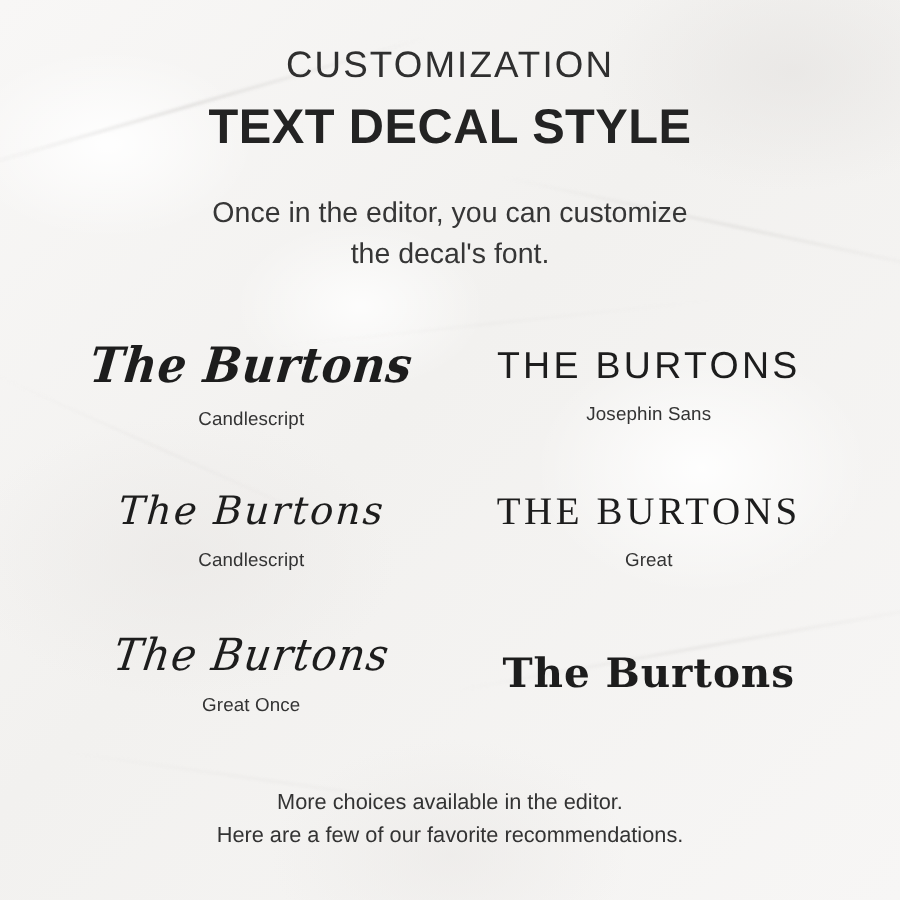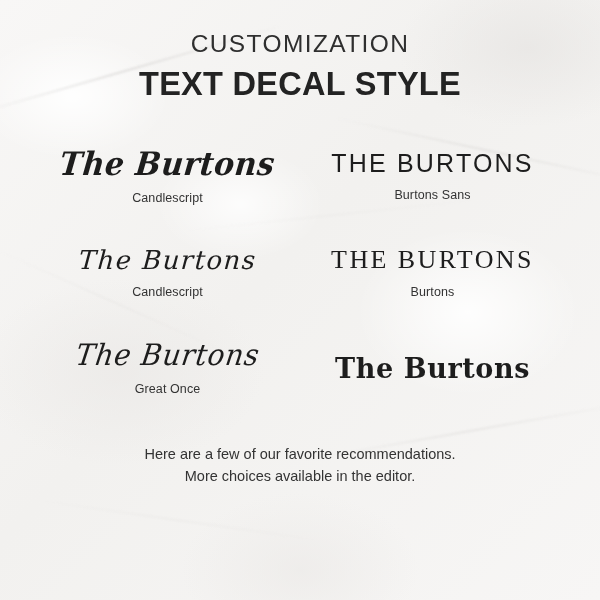--- a/index.html
+++ b/index.html
@@ -175,53 +175,55 @@
   <div class="vein v2"></div>
   <div class="vein v3"></div>
   <div class="vein v4"></div>
   <div class="vein v5"></div>
   <div class="vein v6"></div>
 
   <div class="content">
 
     <div class="eyebrow">CUSTOMIZATION</div>
     <div class="headline">TEXT DECAL STYLE</div>
+    <div class="subtext" style="white-space: pre-line;">Once in the editor, you can customize
+the decal's font.</div>
 
     <div class="grid">
 
       <div class="sample style-candlescript">
         <div class="sample-text">The Burtons</div>
         <div class="sample-label">Candlescript</div>
       </div>
 
       <div class="sample style-josephin">
         <div class="sample-text">THE BURTONS</div>
-        <div class="sample-label">Burtons Sans</div>
+        <div class="sample-label">Josephin Sans</div>
       </div>
 
       <div class="sample style-chopin">
         <div class="sample-text">The Burtons</div>
         <div class="sample-label">Candlescript</div>
       </div>
 
       <div class="sample style-cinzel">
         <div class="sample-text">THE BURTONS</div>
-        <div class="sample-label">Burtons</div>
+        <div class="sample-label">Great</div>
       </div>
 
       <div class="sample style-greatvibes">
         <div class="sample-text">The Burtons</div>
         <div class="sample-label">Great Once</div>
       </div>
 
       <div class="sample style-unifraktur">
         <div class="sample-text">The Burtons</div>
       </div>
 
     </div>
 
     <div class="footer">
+      <div>More choices available in the editor.</div>
       <div>Here are a few of our favorite recommendations.</div>
-      <div>More choices available in the editor.</div>
     </div>
 
   </div>
 </div>
 
 </body></html>

